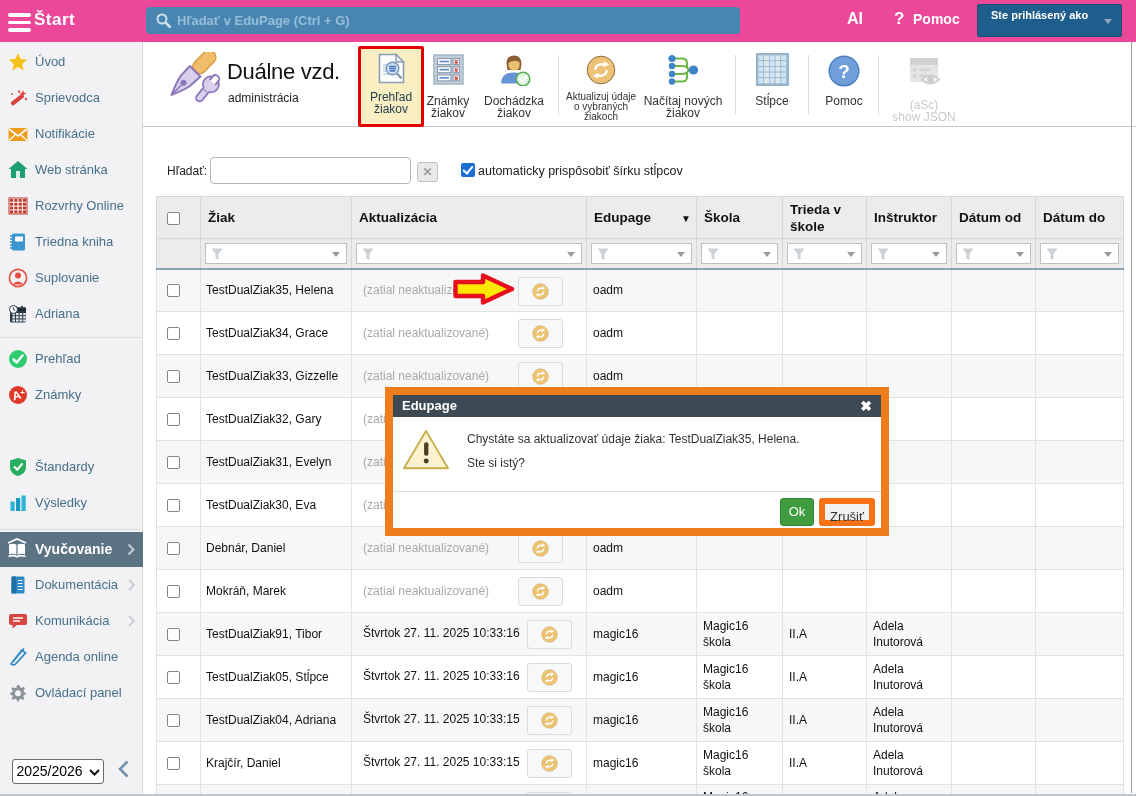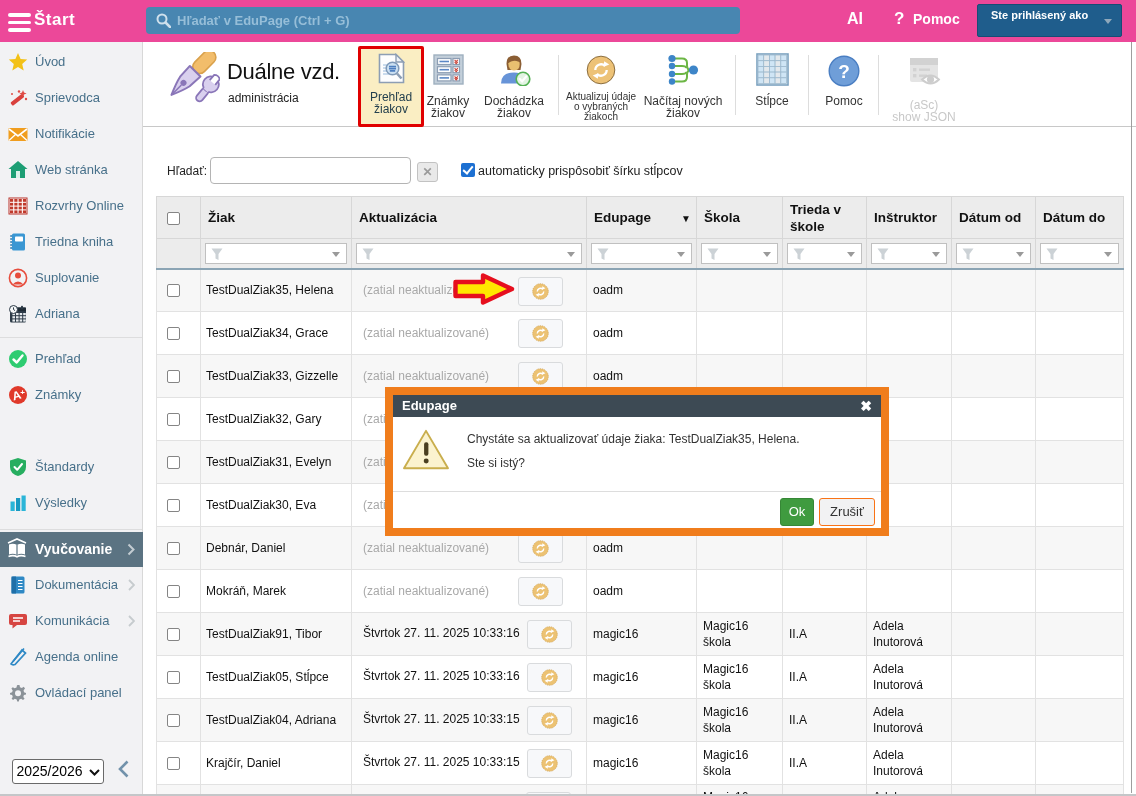--- a/index.html
+++ b/index.html
@@ -67,21 +67,21 @@
 
 
 #modal { position:absolute; left:385px; top:387px; width:504px; height:149px; background:#fff; border:8px solid #f07d1c; }
 #modal .mh { position:absolute; left:0; top:0; width:488px; height:22px; background:#3d4a54; }
 #modal .mh .t { position:absolute; left:9px; top:3px; color:#fff; font-weight:bold; font-size:13px; }
 #modal .mh .x { position:absolute; right:9px; top:3px; color:#fff; font-weight:bold; font-size:14px; }
 #modal .line1 { position:absolute; left:74px; top:37px; font-size:12px; color:#333; }
 #modal .line2 { position:absolute; left:74px; top:61px; font-size:12px; color:#333; }
 #modal .fsep { position:absolute; left:0px; top:96px; width:488px; height:1px; background:#ddd; }
 #okbtn { position:absolute; left:387px; top:103px; width:34px; height:28px; background:#3f9b3f; border:1px solid #368736; border-radius:3px; color:#fff; font-size:13px; text-align:center; line-height:26px; }
-#zrbtn { position:absolute; left:426px; top:103px; width:56px; height:28px; background:#f2f2f3; border:1px solid #f97316; border-radius:3px; color:#333; font-size:13px; text-align:center; line-height:26px; }
+#zrbtn { position:absolute; left:426px; top:103px; width:56px; height:28px; background:#f2f2f3; border:6px solid #f97316; border-radius:3px; color:#333; font-size:13px; text-align:center; line-height:26px; }
 </style>
 </head>
 <body>
 
 <div id="topbar">
   <div id="hamb" class="abs" style="left:8px; top:13px;">
       <span></span>
       <span></span>
       <span></span>
     </div>

